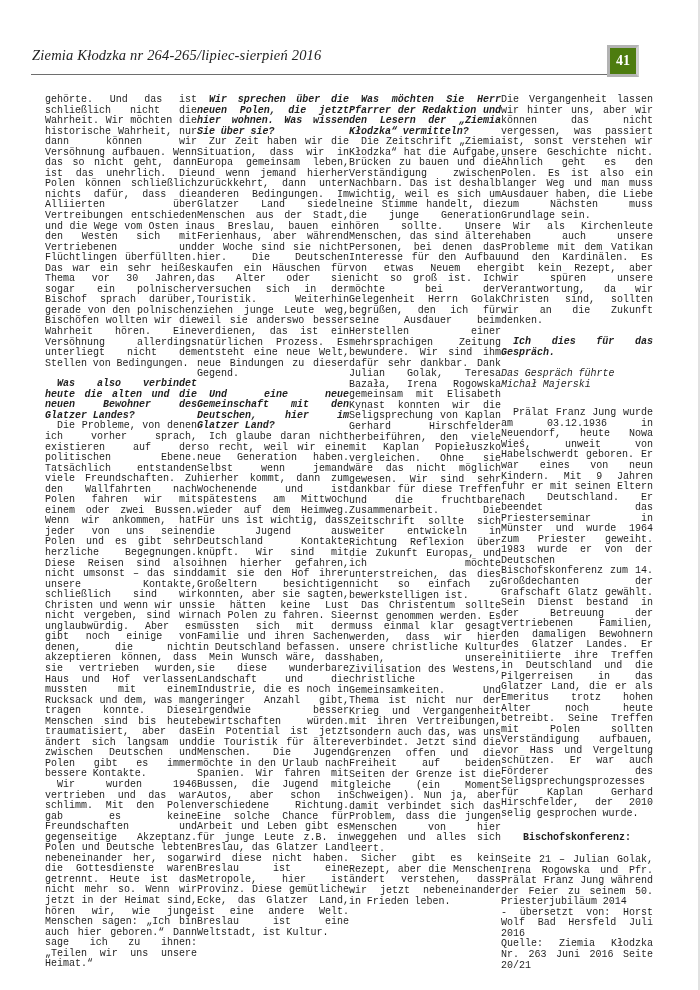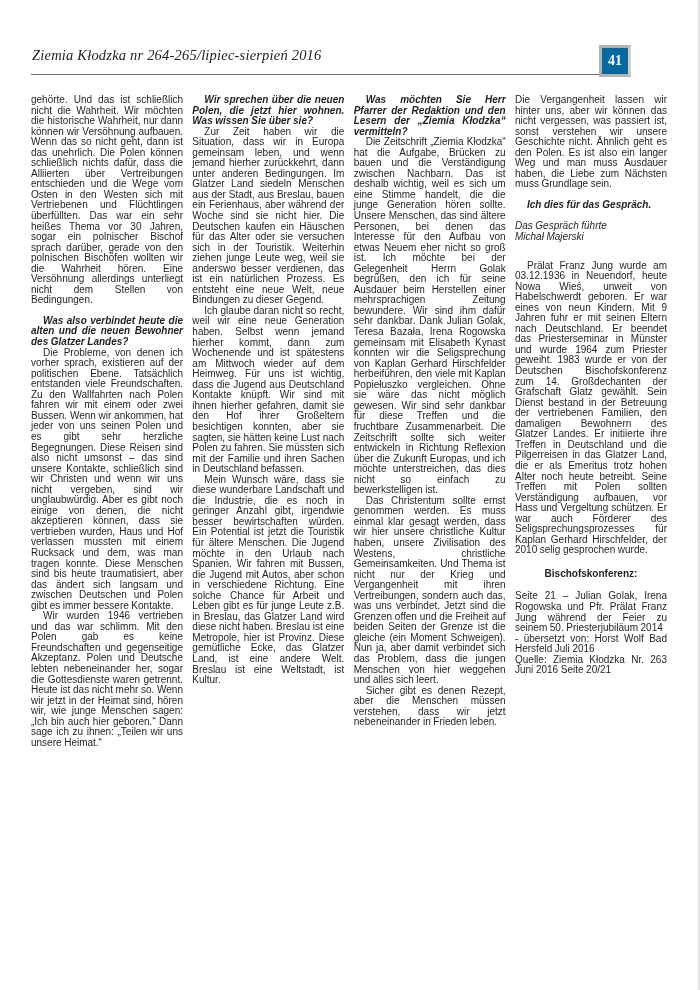--- a/index.html
+++ b/index.html
@@ -35,37 +35,38 @@
   }
   .header-rule{
     position:absolute;
     left:0;right:52px;
     top:30px;
     height:0;
     border-top:1.6px solid #6e6e6e;
   }
   .page-badge{
     position:absolute;
-    right:36px;top:1px;
+    right:28px;top:1px;
     width:26px;height:26px;
-    background:#0369a1;
+    background:#4d7c0f;
     border:3px solid #b3b3b3;
     border-right-color:#cfcfcf;
     display:flex;align-items:center;justify-content:center;
     font-family:"Liberation Serif","DejaVu Serif",serif;
     font-weight:bold;
     font-size:14px;
     color:#ffffff;
   }
   
   .columns{
     display:flex;
-    justify-content:space-between;
+    justify-content:center;
     align-items:flex-start;
     margin-top:9px;
+    font-family:Liberation Mono, monospace;
   }
   .col{
     width:152px;
     flex:0 0 152px;
   }
   .col p{
     margin:0;
     font-size:10px;
     line-height:10.55px;
     text-align:justify;
@@ -114,31 +115,33 @@
   <div class="columns" id="columns">
       <div class="col">
         <p class="b-body-cont">gehörte. Und das ist schließlich nicht die Wahrheit. Wir möchten die historische Wahrheit, nur dann können wir Versöhnung aufbauen. Wenn das so nicht geht, dann ist das unehrlich. Die Polen können schließlich nichts dafür, dass die Alliierten über Vertreibungen entschieden und die Wege vom Osten in den Westen sich mit Vertriebenen und Flüchtlingen überfüllten. Das war ein sehr heißes Thema vor 30 Jahren, sogar ein polnischer Bischof sprach darüber, gerade von den polnischen Bischöfen wollten wir die Wahrheit hören. Eine Versöhnung allerdings unterliegt nicht dem Stellen von Bedingungen.</p>
         <p class="b-heading">Was also verbindet heute die alten und die neuen Bewohner des Glatzer Landes?</p>
         <p class="b-body">Die Probleme, von denen ich vorher sprach, existieren auf der politischen Ebene. Tatsächlich entstanden viele Freundschaften. Zu den Wallfahrten nach Polen fahren wir mit einem oder zwei Bussen. Wenn wir ankommen, hat jeder von uns seinen Polen und es gibt sehr herzliche Begegnungen. Diese Reisen sind also nicht umsonst – das sind unsere Kontakte, schließlich sind wir Christen und wenn wir uns nicht vergeben, sind wir unglaubwürdig. Aber es gibt noch einige von denen, die nicht akzeptieren können, dass sie vertrieben wurden, Haus und Hof verlassen mussten mit einem Rucksack und dem, was man tragen konnte. Diese Menschen sind bis heute traumatisiert, aber das ändert sich langsam und zwischen Deutschen und Polen gibt es immer bessere Kontakte.</p>
         <p class="b-body">Wir wurden 1946 vertrieben und das war schlimm. Mit den Polen gab es keine Freundschaften und gegenseitige Akzeptanz. Polen und Deutsche lebten nebeneinander her, sogar die Gottesdienste waren getrennt. Heute ist das nicht mehr so. Wenn wir jetzt in der Heimat sind, hören wir, wie junge Menschen sagen: „Ich bin auch hier geboren.“ Dann sage ich zu ihnen: „Teilen wir uns unsere Heimat.“</p>
       </div>
       <div class="col">
         <p class="b-heading first">Wir sprechen über die neuen Polen, die jetzt hier wohnen. Was wissen Sie über sie?</p>
         <p class="b-body">Zur Zeit haben wir die Situation, dass wir in Europa gemeinsam leben, und wenn jemand hierher zurückkehrt, dann unter anderen Bedingungen. Im Glatzer Land siedeln Menschen aus der Stadt, aus Breslau, bauen ein Ferienhaus, aber während der Woche sind sie nicht hier. Die Deutschen kaufen ein Häuschen für das Alter oder sie versuchen sich in der Touristik. Weiterhin ziehen junge Leute weg, weil sie anderswo besser verdienen, das ist ein natürlichen Prozess. Es entsteht eine neue Welt, neue Bindungen zu dieser Gegend.</p>
+        <p class="b-heading">Und eine neue Gemeinschaft mit den Deutschen, hier im Glatzer Land?</p>
         <p class="b-body">Ich glaube daran nicht so recht, weil wir eine neue Generation haben. Selbst wenn jemand hierher kommt, dann zum Wochenende und ist spätestens am Mittwoch wieder auf dem Heimweg. Für uns ist wichtig, dass die Jugend aus Deutschland Kontakte knüpft. Wir sind mit ihnen hierher gefahren, damit sie den Hof ihrer Großeltern besichtigen konnten, aber sie sagten, sie hätten keine Lust nach Polen zu fahren. Sie müssten sich mit der Familie und ihren Sachen in Deutschland befassen.</p>
         <p class="b-body">Mein Wunsch wäre, dass sie diese wunderbare Landschaft und die Industrie, die es noch in geringer Anzahl gibt, irgendwie besser bewirtschaften würden. Ein Potential ist jetzt die Touristik für ältere Menschen. Die Jugend möchte in den Urlaub nach Spanien. Wir fahren mit Bussen, die Jugend mit Autos, aber schon in verschiedene Richtung. Eine solche Chance für Arbeit und Leben gibt es für junge Leute z.B. in Breslau, das Glatzer Land wird diese nicht haben. Breslau ist eine Metropole, hier ist Provinz. Diese gemütliche Ecke, das Glatzer Land, ist eine andere Welt. Breslau ist eine Weltstadt, ist Kultur.</p>
       </div>
       <div class="col">
         <p class="b-heading first">Was möchten Sie Herr Pfarrer der Redaktion und den Lesern der „Ziemia Kłodzka“ vermitteln?</p>
         <p class="b-body">Die Zeitschrift „Ziemia Kłodzka“ hat die Aufgabe, Brücken zu bauen und die Verständigung zwischen Nachbarn. Das ist deshalb wichtig, weil es sich um eine Stimme handelt, die die junge Generation hören sollte. Unsere Menschen, das sind ältere Personen, bei denen das Interesse für den Aufbau von etwas Neuem eher nicht so groß ist. Ich möchte bei der Gelegenheit Herrn Golak begrüßen, den ich für seine Ausdauer beim Herstellen einer mehrsprachigen Zeitung bewundere. Wir sind ihm dafür sehr dankbar. Dank Julian Golak, Teresa Bazała, Irena Rogowska gemeinsam mit Elisabeth Kynast konnten wir die Seligsprechung von Kaplan Gerhard Hirschfelder herbeiführen, den viele mit Kaplan Popiełuszko vergleichen. Ohne sie wäre das nicht möglich gewesen. Wir sind sehr dankbar für diese Treffen und die fruchtbare Zusammenarbeit. Die Zeitschrift sollte sich weiter entwickeln in Richtung Reflexion über die Zukunft Europas, und ich möchte unterstreichen, das dies nicht so einfach zu bewerkstelligen ist.</p>
         <p class="b-body">Das Christentum sollte ernst genommen werden. Es muss einmal klar gesagt werden, dass wir hier unsere christliche Kultur haben, unsere Zivilisation des Westens, christliche Gemeinsamkeiten. Und Thema ist nicht nur der Krieg und Vergangenheit mit ihren Vertreibungen, sondern auch das, was uns verbindet. Jetzt sind die Grenzen offen und die Freiheit auf beiden Seiten der Grenze ist die gleiche (ein Moment Schweigen). Nun ja, aber damit verbindet sich das Problem, dass die jungen Menschen von hier weggehen und alles sich leert.</p>
-        <p class="b-body">Sicher gibt es denen Rezept, aber die Menschen müssen verstehen, dass wir jetzt nebeneinander in Frieden leben.</p>
+        <p class="b-body">Sicher gibt es kein Rezept, aber die Menschen ändert verstehen, dass wir jetzt nebeneinander in Frieden leben.</p>
       </div>
       <div class="col">
         <p class="b-body-cont">Die Vergangenheit lassen wir hinter uns, aber wir können das nicht vergessen, was passiert ist, sonst verstehen wir unsere Geschichte nicht. Ähnlich geht es den Polen. Es ist also ein langer Weg und man muss Ausdauer haben, die Liebe zum Nächsten muss Grundlage sein.</p>
+        <p class="b-body">Wir als Kirchenleute haben auch unsere Probleme mit dem Vatikan und den Kardinälen. Es gibt kein Rezept, aber wir spüren unsere Verantwortung, da wir Christen sind, sollten wir an die Zukunft denken.</p>
         <p class="b-heading">Ich dies für das Gespräch.</p>
         <p class="b-credit">Das Gespräch führte
 Michał Majerski</p>
         <p class="b-bio">Prälat Franz Jung wurde am 03.12.1936 in Neuendorf, heute Nowa Wieś, unweit von Habelschwerdt geboren. Er war eines von neun Kindern. Mit 9 Jahren fuhr er mit seinen Eltern nach Deutschland. Er beendet das Priesterseminar in Münster und wurde 1964 zum Priester geweiht. 1983 wurde er von der Deutschen Bischofskonferenz zum 14. Großdechanten der Grafschaft Glatz gewählt. Sein Dienst bestand in der Betreuung der vertriebenen Familien, den damaligen Bewohnern des Glatzer Landes. Er initiierte ihre Treffen in Deutschland und die Pilgerreisen in das Glatzer Land, die er als Emeritus trotz hohen Alter noch heute betreibt. Seine Treffen mit Polen sollten Verständigung aufbauen, vor Hass und Vergeltung schützen. Er war auch Förderer des Seligsprechungsprozesses für Kaplan Gerhard Hirschfelder, der 2010 selig gesprochen wurde.</p>
         <p class="b-captions-title">Bischofskonferenz:</p>
         <p class="b-caption">Seite 21 – Julian Golak, Irena Rogowska und Pfr. Prälat Franz Jung während der Feier zu seinem 50.  Priesterjubiläum 2014</p>
         <p class="b-caption">- übersetzt von:  Horst Wolf Bad Hersfeld Juli 2016</p>
         <p class="b-caption">Quelle:  Ziemia Kłodzka Nr. 263 Juni 2016  Seite 20/21</p>
       </div>
     </div>

